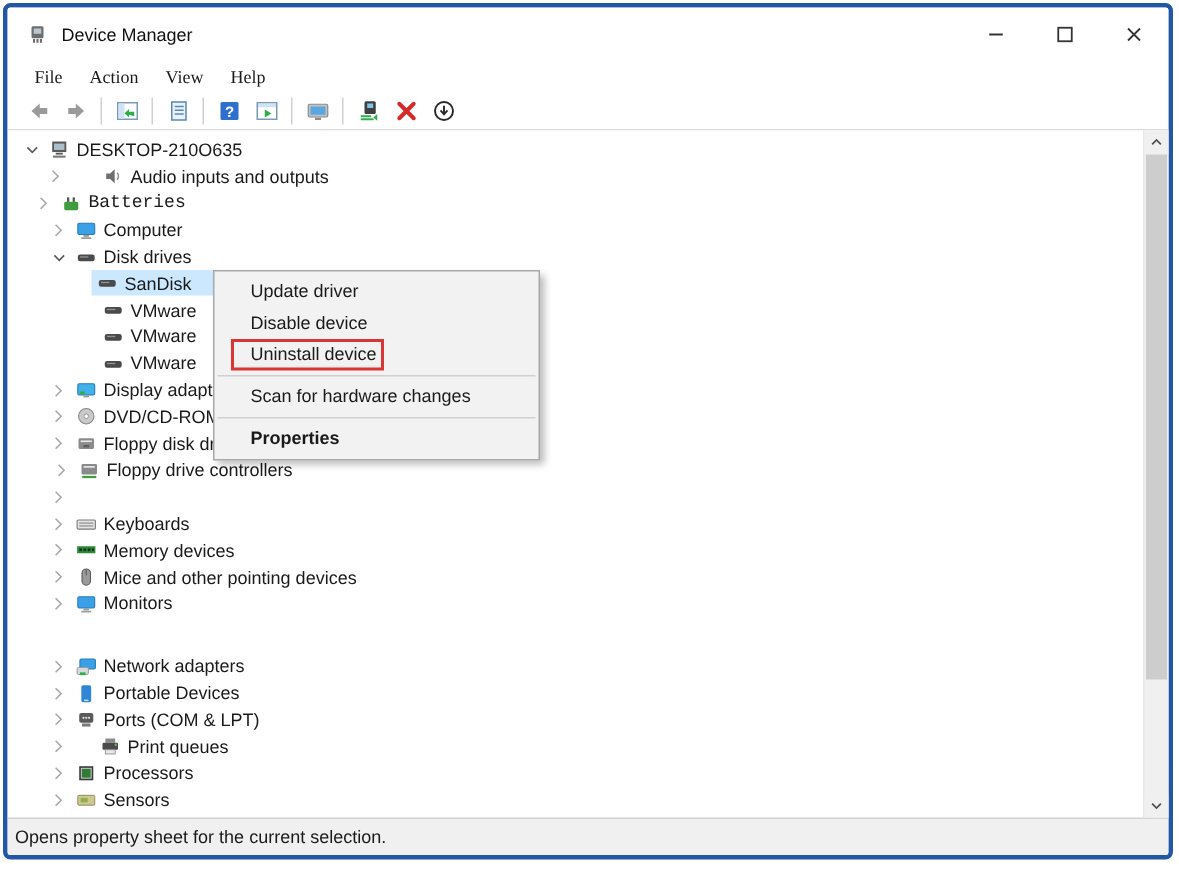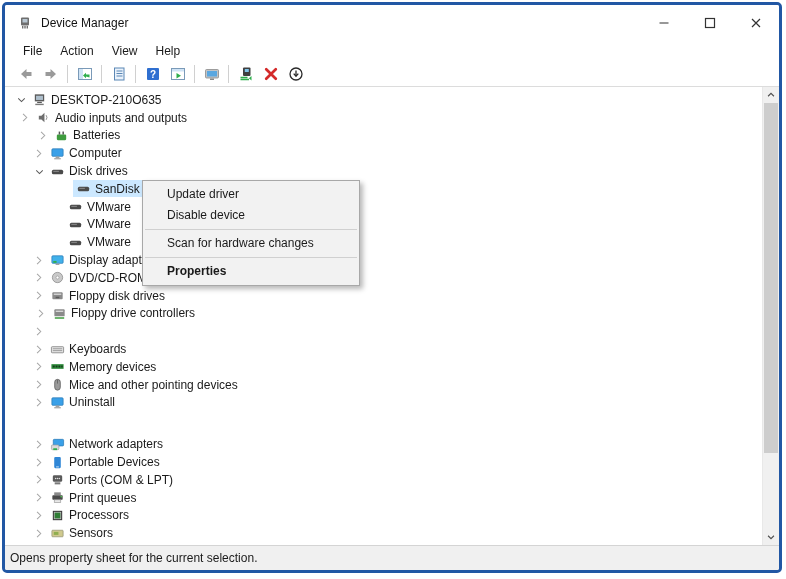--- a/index.html
+++ b/index.html
@@ -17,21 +17,21 @@
     border:3px solid var(--accent); border-radius:5px; background:#fff;
     display:flex; flex-direction:column; overflow:hidden;
   }
   
   .titlebar{height:36px; display:flex; align-items:center; padding-left:12px; background:#fff; flex:0 0 auto;}
   .titlebar .app-icon{display:inline-flex; margin-right:8px;}
   .title-text{font-size:12px; color:#111;}
   .win-controls{margin-left:auto; display:flex; height:100%;}
   .win-btn{width:46px; height:100%; display:flex; align-items:center; justify-content:center; background:transparent; border:none;}
   
-  .menubar{height:20px; display:flex; align-items:center; padding-left:9px; background:#fff; flex:0 0 auto;}
+  .menubar{height:20px; display:flex; align-items:center; padding-left:9px; background:#fff; flex:0 0 auto;font-family:Liberation Serif, serif;}
   .menubar .menu-item{padding:2px 9px; cursor:default;}
   
   .toolbar{height:26px; display:flex; align-items:center; padding-left:8px; background:#fff;
            border-bottom:1px solid #dcdcdc; flex:0 0 auto;}
   .tool-btn{width:23px; height:22px; display:flex; align-items:center; justify-content:center; background:transparent; border:none; margin:0 1px;}
   .tool-sep{width:1px; height:18px; background:#d0d0d0; margin:0 4px;}
   
   .content{flex:1 1 auto; display:flex; min-height:0; background:#fff;}
   .tree{flex:1; overflow:hidden; padding-top:4px;}
   .tree-row{height:17.8px; display:flex; align-items:center; white-space:nowrap;}
@@ -213,37 +213,37 @@
               <svg viewBox="0 0 16 16" width="15" height="15">
                 <rect x="3" y="2.5" width="10" height="7.5" fill="#5a5a5a"></rect>
                 <rect x="4.3" y="4" width="7.4" height="4.5" fill="#aebfcc"></rect>
                 <rect x="5.5" y="10.5" width="5" height="1.3" fill="#5a5a5a"></rect>
                 <rect x="3.5" y="12.5" width="9" height="1.5" fill="#7a7a7a"></rect>
               </svg>
             </span>
             <span class="row-label">DESKTOP-210O635</span>
           </span>
         </div>
-        <div class="tree-row" style="padding-left: 12px;">
+        <div class="tree-row" style="padding-left: 24px; gap: 20px;">
           <span class="expander">
             <svg viewBox="0 0 16 16" width="13" height="13">
               <polyline points="5,3.5 9.5,8 5,12.5" fill="none" stroke="#a6a6a6" stroke-width="1.3"></polyline>
             </svg>
           </span>
           <span class="row-content">
             <span class="icon">
               <svg viewBox="0 0 16 16" width="15" height="15">
                 <polygon points="3,6 5.8,6 9,3 9,13 5.8,10 3,10" fill="#6e6e6e"></polygon>
                 <path d="M10.8 5.5 q1.8 2.5 0 5" stroke="#8a8a8a" stroke-width="1" fill="none"></path>
               </svg>
             </span>
             <span class="row-label">Audio inputs and outputs</span>
           </span>
         </div>
-        <div class="tree-row" style="padding-left: 30px;">
+        <div class="tree-row" style="padding-left: 16px; font-family: Liberation Mono, monospace;">
           <span class="expander">
             <svg viewBox="0 0 16 16" width="13" height="13">
               <polyline points="5,3.5 9.5,8 5,12.5" fill="none" stroke="#a6a6a6" stroke-width="1.3"></polyline>
             </svg>
           </span>
           <span class="row-content">
             <span class="icon">
               <svg viewBox="0 0 16 16" width="15" height="15">
                 <rect x="3" y="7" width="10" height="6" rx="1.2" fill="#3f9c3f"></rect>
                 <rect x="5" y="3.8" width="1.6" height="3.2" fill="#555"></rect>
@@ -279,21 +279,21 @@
           <span class="row-content">
             <span class="icon">
               <svg viewBox="0 0 16 16" width="15" height="15">
                 <rect x="2" y="6" width="12" height="4.8" rx="1.6" fill="#4a4a4a"></rect>
                 <rect x="3.5" y="7.3" width="6" height="1" fill="#909090"></rect>
               </svg>
             </span>
             <span class="row-label">Disk drives</span>
           </span>
         </div>
-        <div class="tree-row selected" style="padding-left: 52px;">
+        <div class="tree-row selected" style="padding-left: 40px;">
           <span class="expander"></span>
           <span class="row-content">
             <span class="icon">
               <svg viewBox="0 0 16 16" width="15" height="15">
                 <rect x="2" y="6" width="12" height="4.8" rx="1.6" fill="#4a4a4a"></rect>
                 <rect x="3.5" y="7.3" width="6" height="1" fill="#909090"></rect>
               </svg>
             </span>
             <span class="row-label">SanDisk</span>
           </span>
@@ -467,21 +467,21 @@
             </svg>
           </span>
           <span class="row-content">
             <span class="icon">
               <svg viewBox="0 0 16 16" width="15" height="15">
                 <rect x="2" y="3" width="12" height="8" rx="1" fill="#3aa0e8" stroke="#2b7cb8" stroke-width="0.8"></rect>
                 <rect x="6" y="11.3" width="4" height="1.4" fill="#9a9a9a"></rect>
                 <rect x="4.5" y="13" width="7" height="1.2" fill="#9a9a9a"></rect>
               </svg>
             </span>
-            <span class="row-label">Uninstall</span>
+            <span class="row-label">Monitors</span>
           </span>
         </div>
         <div class="tree-row" style="padding-left: 26px; margin-top: 24px;">
           <span class="expander">
             <svg viewBox="0 0 16 16" width="13" height="13">
               <polyline points="5,3.5 9.5,8 5,12.5" fill="none" stroke="#a6a6a6" stroke-width="1.3"></polyline>
             </svg>
           </span>
           <span class="row-content">
             <span class="icon">
@@ -522,21 +522,21 @@
                 <rect x="3" y="3.5" width="10" height="7" rx="1.5" fill="#5a5a5a"></rect>
                 <circle cx="6" cy="7" r="0.8" fill="#ddd"></circle>
                 <circle cx="8" cy="7" r="0.8" fill="#ddd"></circle>
                 <circle cx="10" cy="7" r="0.8" fill="#ddd"></circle>
                 <rect x="5" y="11" width="6" height="2.2" fill="#7a7a7a"></rect>
               </svg>
             </span>
             <span class="row-label">Ports (COM &amp; LPT)</span>
           </span>
         </div>
-        <div class="tree-row" style="padding-left: 26px;">
+        <div class="tree-row" style="padding-left: 26px; gap: 16px;">
           <span class="expander">
             <svg viewBox="0 0 16 16" width="13" height="13">
               <polyline points="5,3.5 9.5,8 5,12.5" fill="none" stroke="#a6a6a6" stroke-width="1.3"></polyline>
             </svg>
           </span>
           <span class="row-content">
             <span class="icon">
               <svg viewBox="0 0 16 16" width="15" height="15">
                 <rect x="4.5" y="2.5" width="7" height="3" fill="#8a8a8a"></rect>
                 <rect x="2.5" y="5.5" width="11" height="5" rx="0.8" fill="#4a4a4a"></rect>
@@ -617,17 +617,18 @@
 
   <div class="statusbar">
     <span>Opens property sheet for the current selection.</span>
   </div>
 
 </div>
 
 <div class="context-menu">
     <div class="ctx-item">Update driver</div>
     <div class="ctx-item">Disable device</div>
+    <div class="ctx-item">Uninstall device<span class="red-box"></span></div>
     <div class="ctx-sep"></div>
     <div class="ctx-item">Scan for hardware changes</div>
     <div class="ctx-sep"></div>
     <div class="ctx-item bold">Properties</div>
   </div>
 
 </body></html>

